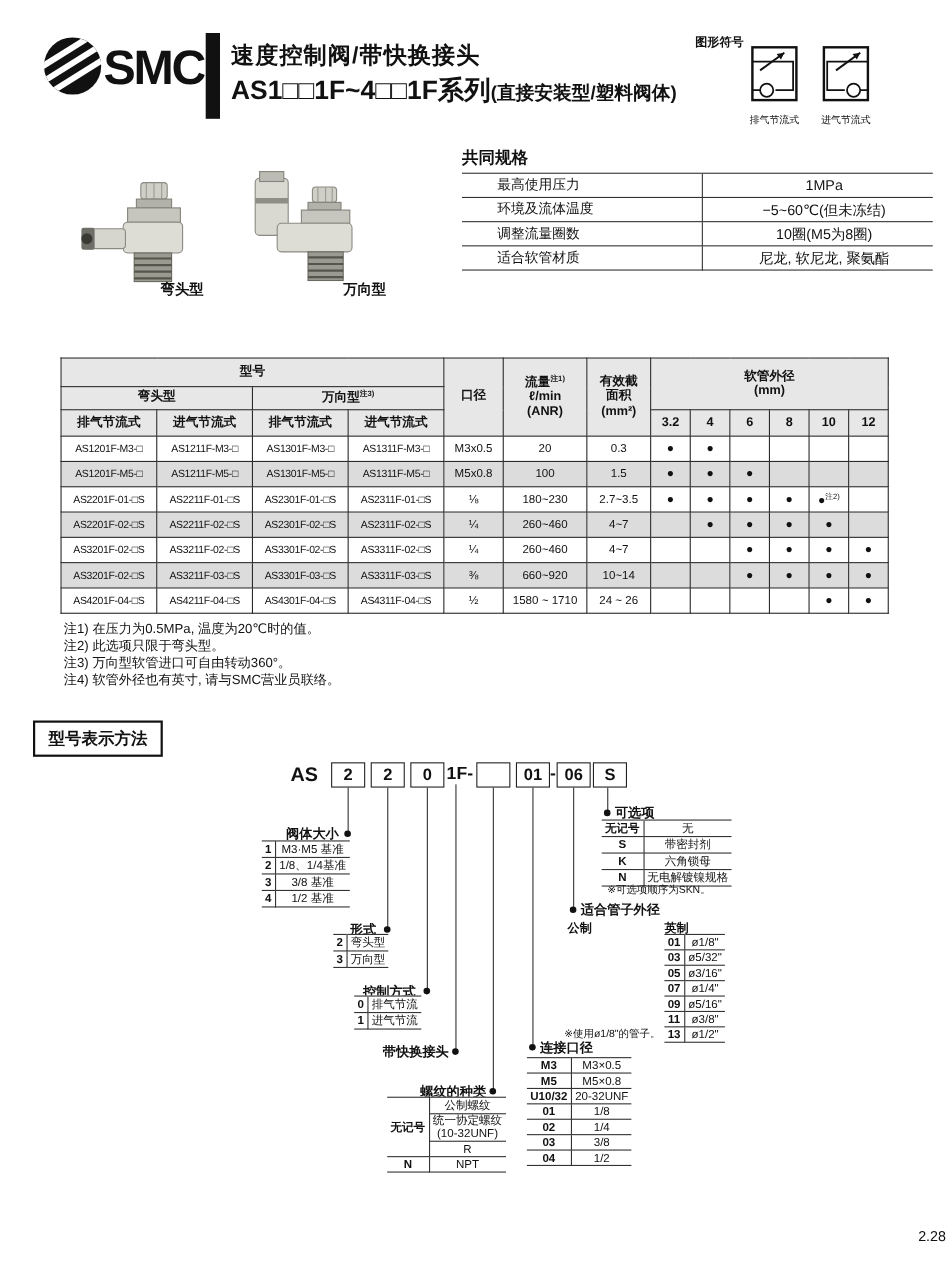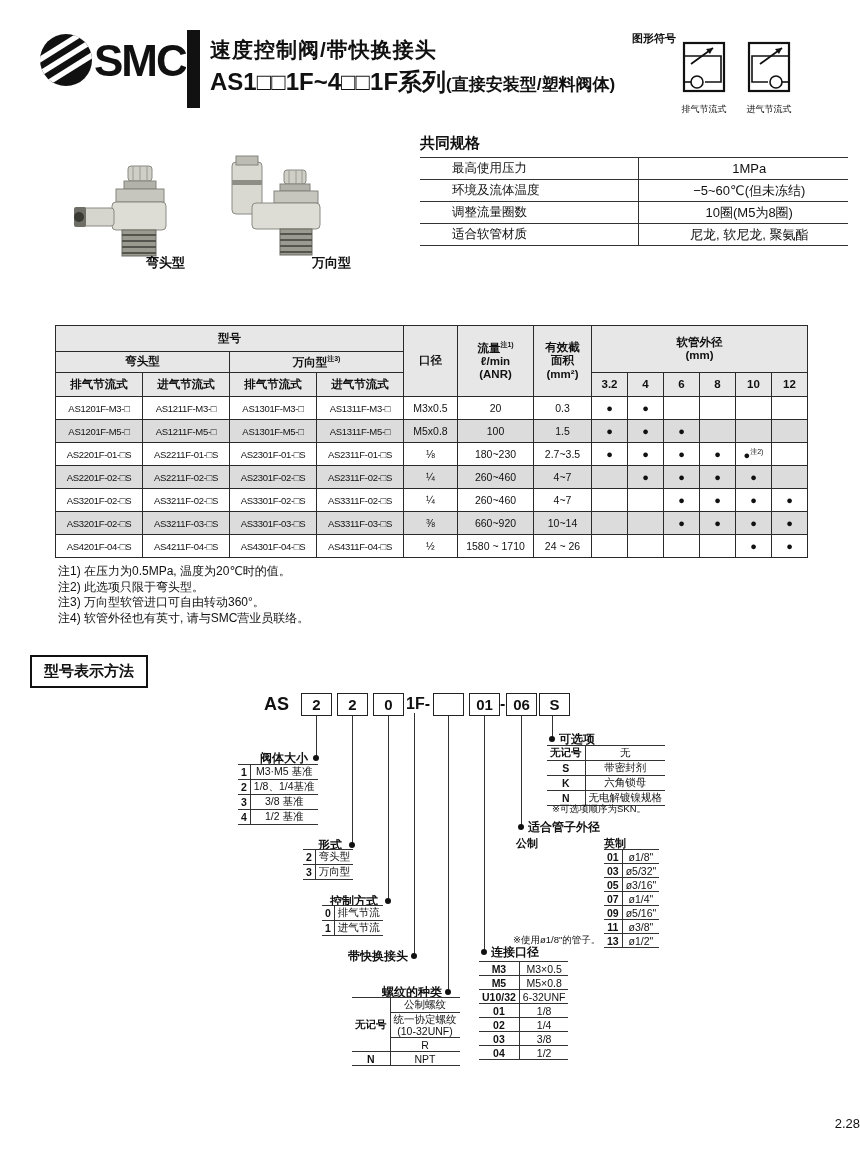--- a/index.html
+++ b/index.html
@@ -442,21 +442,21 @@
         <tr>
           <td class="key">M3</td>
           <td>M3×0.5</td>
         </tr>
         <tr>
           <td class="key">M5</td>
           <td>M5×0.8</td>
         </tr>
         <tr>
           <td class="key">U10/32</td>
-          <td>6-32UNF</td>
+          <td>20-32UNF</td>
         </tr>
         <tr>
           <td class="key">01</td>
           <td>1/8</td>
         </tr>
         <tr>
           <td class="key">02</td>
           <td>1/4</td>
         </tr>
         <tr>

